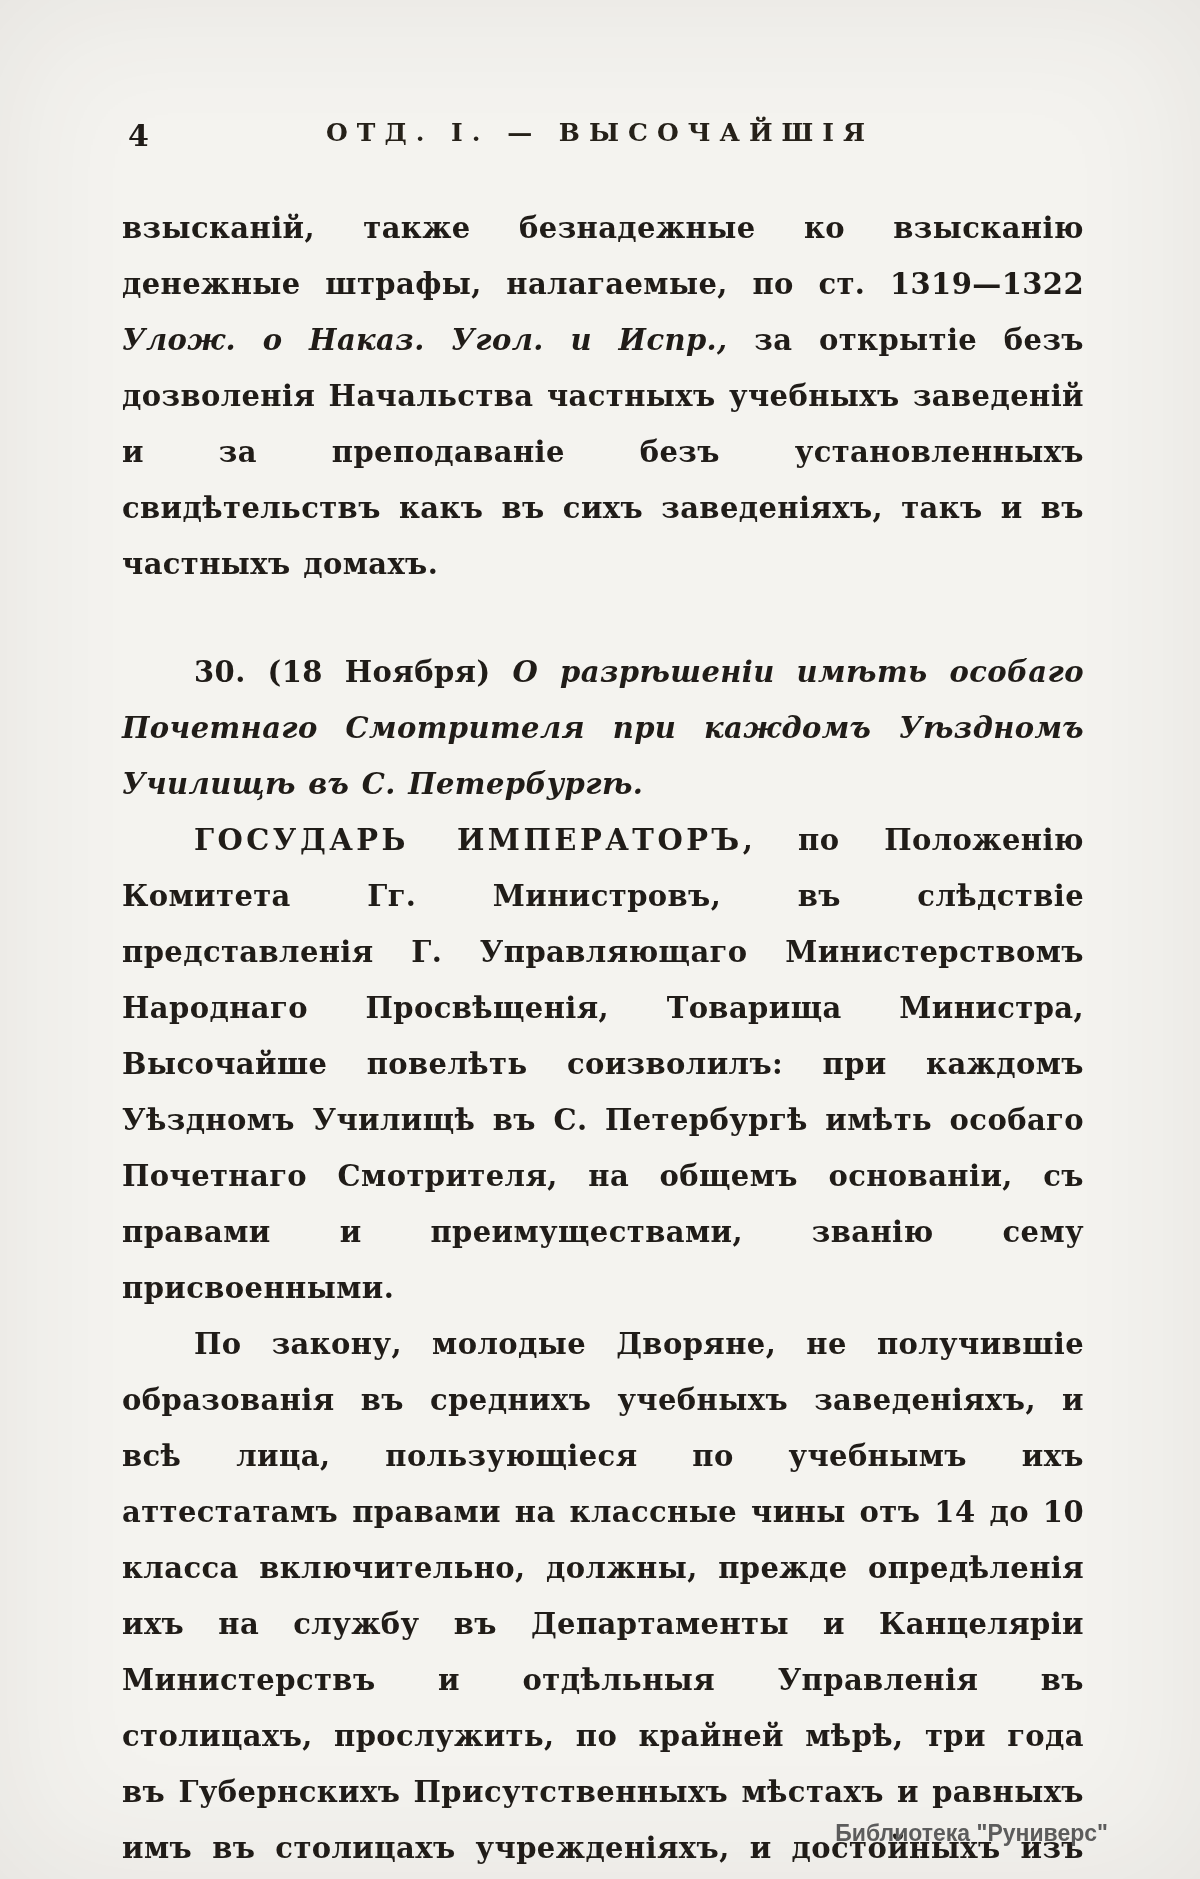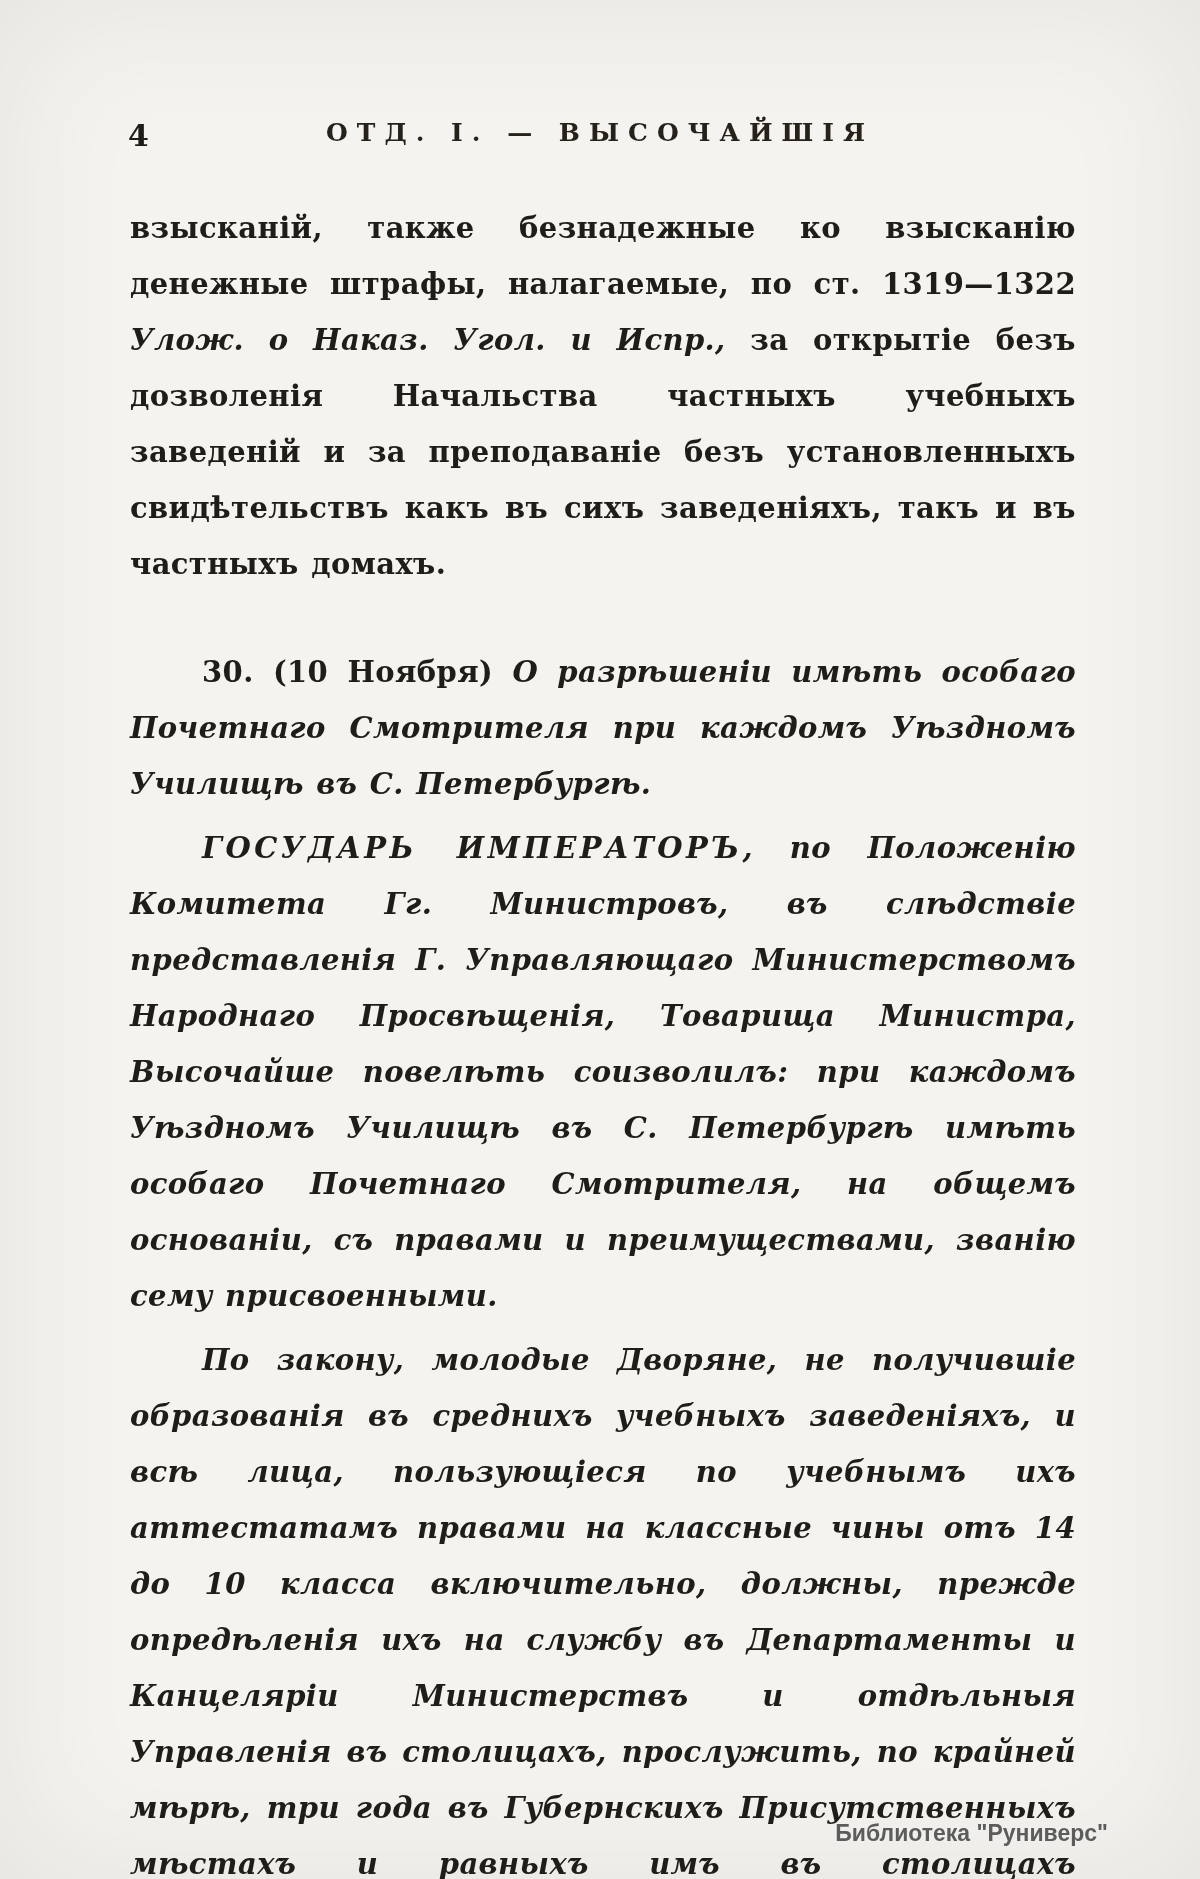--- a/index.html
+++ b/index.html
@@ -43,25 +43,24 @@
   .text-block {
     margin: 40px 116px 0 122px;
     font-size: 29px;
     font-weight: 700;
     line-height: 56px;
     text-align: justify;
     letter-spacing: 0.4px;
     word-spacing: 2px;
   }
   .para {
-    margin: 8px;
+    margin: 0;
   }
   .para.ind {
     text-indent: 72px;
-    font-style: italic;
   }
   .para.heading {
     margin-top: 52px;
     text-indent: 72px;
   }
   .it {
     font-style: italic;
   }
   .caps {
     letter-spacing: 3.5px;
@@ -84,21 +83,21 @@
 
   <div class="header-row">
     <span class="page-number">4</span>
     <span class="running-head">ОТД. I. — ВЫСОЧАЙШІЯ</span>
   </div>
 
   <div class="text-block">
 
     <p class="para"><span>взысканій, также безнадежные ко взысканію денежные штрафы, налагаемые, по ст. 1319—1322 </span><span class="it">Улож. о Наказ. Угол. и Испр.,</span><span> за открытіе безъ дозволенія Начальства частныхъ учебныхъ заведеній и за преподаваніе безъ установленныхъ свидѣтельствъ какъ въ сихъ заведеніяхъ, такъ и въ частныхъ домахъ.</span></p>
 
-    <p class="para heading"><span>30. (10 Ноября) </span><span class="it">О разрѣшеніи имѣть особаго Почетнаго Смотрителя при каждомъ Уѣздномъ Училищѣ въ С. Петербургѣ.</span></p>
+    <p class="para heading"><span>30. (18 Ноября) </span><span class="it">О разрѣшеніи имѣть особаго Почетнаго Смотрителя при каждомъ Уѣздномъ Училищѣ въ С. Петербургѣ.</span></p>
 
     <p class="para ind"><span class="caps">ГОСУДАРЬ ИМПЕРАТОРЪ</span><span>, по Положенію Комитета Гг. Министровъ, въ слѣдствіе представленія Г. Управляющаго Министерствомъ Народнаго Просвѣщенія, Товарища Министра, Высочайше повелѣть соизволилъ: при каждомъ Уѣздномъ Училищѣ въ С. Петербургѣ имѣть особаго Почетнаго Смотрителя, на общемъ основаніи, съ правами и преимуществами, званію сему присвоенными.</span></p>
 
 
     <p class="para ind"><span>По закону, молодые Дворяне, не получившіе образованія въ среднихъ учебныхъ заведеніяхъ, и всѣ лица, пользующіеся по учебнымъ ихъ аттестатамъ правами на классные чины отъ 14 до 10 класса включительно, должны, прежде опредѣленія ихъ на службу въ Департаменты и Канцеляріи Министерствъ и отдѣльныя Управленія въ столицахъ, прослужить, по крайней мѣрѣ, три года въ Губернскихъ Присутственныхъ мѣстахъ и равныхъ имъ въ столицахъ учрежденіяхъ, и достойныхъ изъ нихъ Вы-</span></p>
 
   </div>
 
   <div class="watermark">Библиотека "Руниверс"</div>
 

